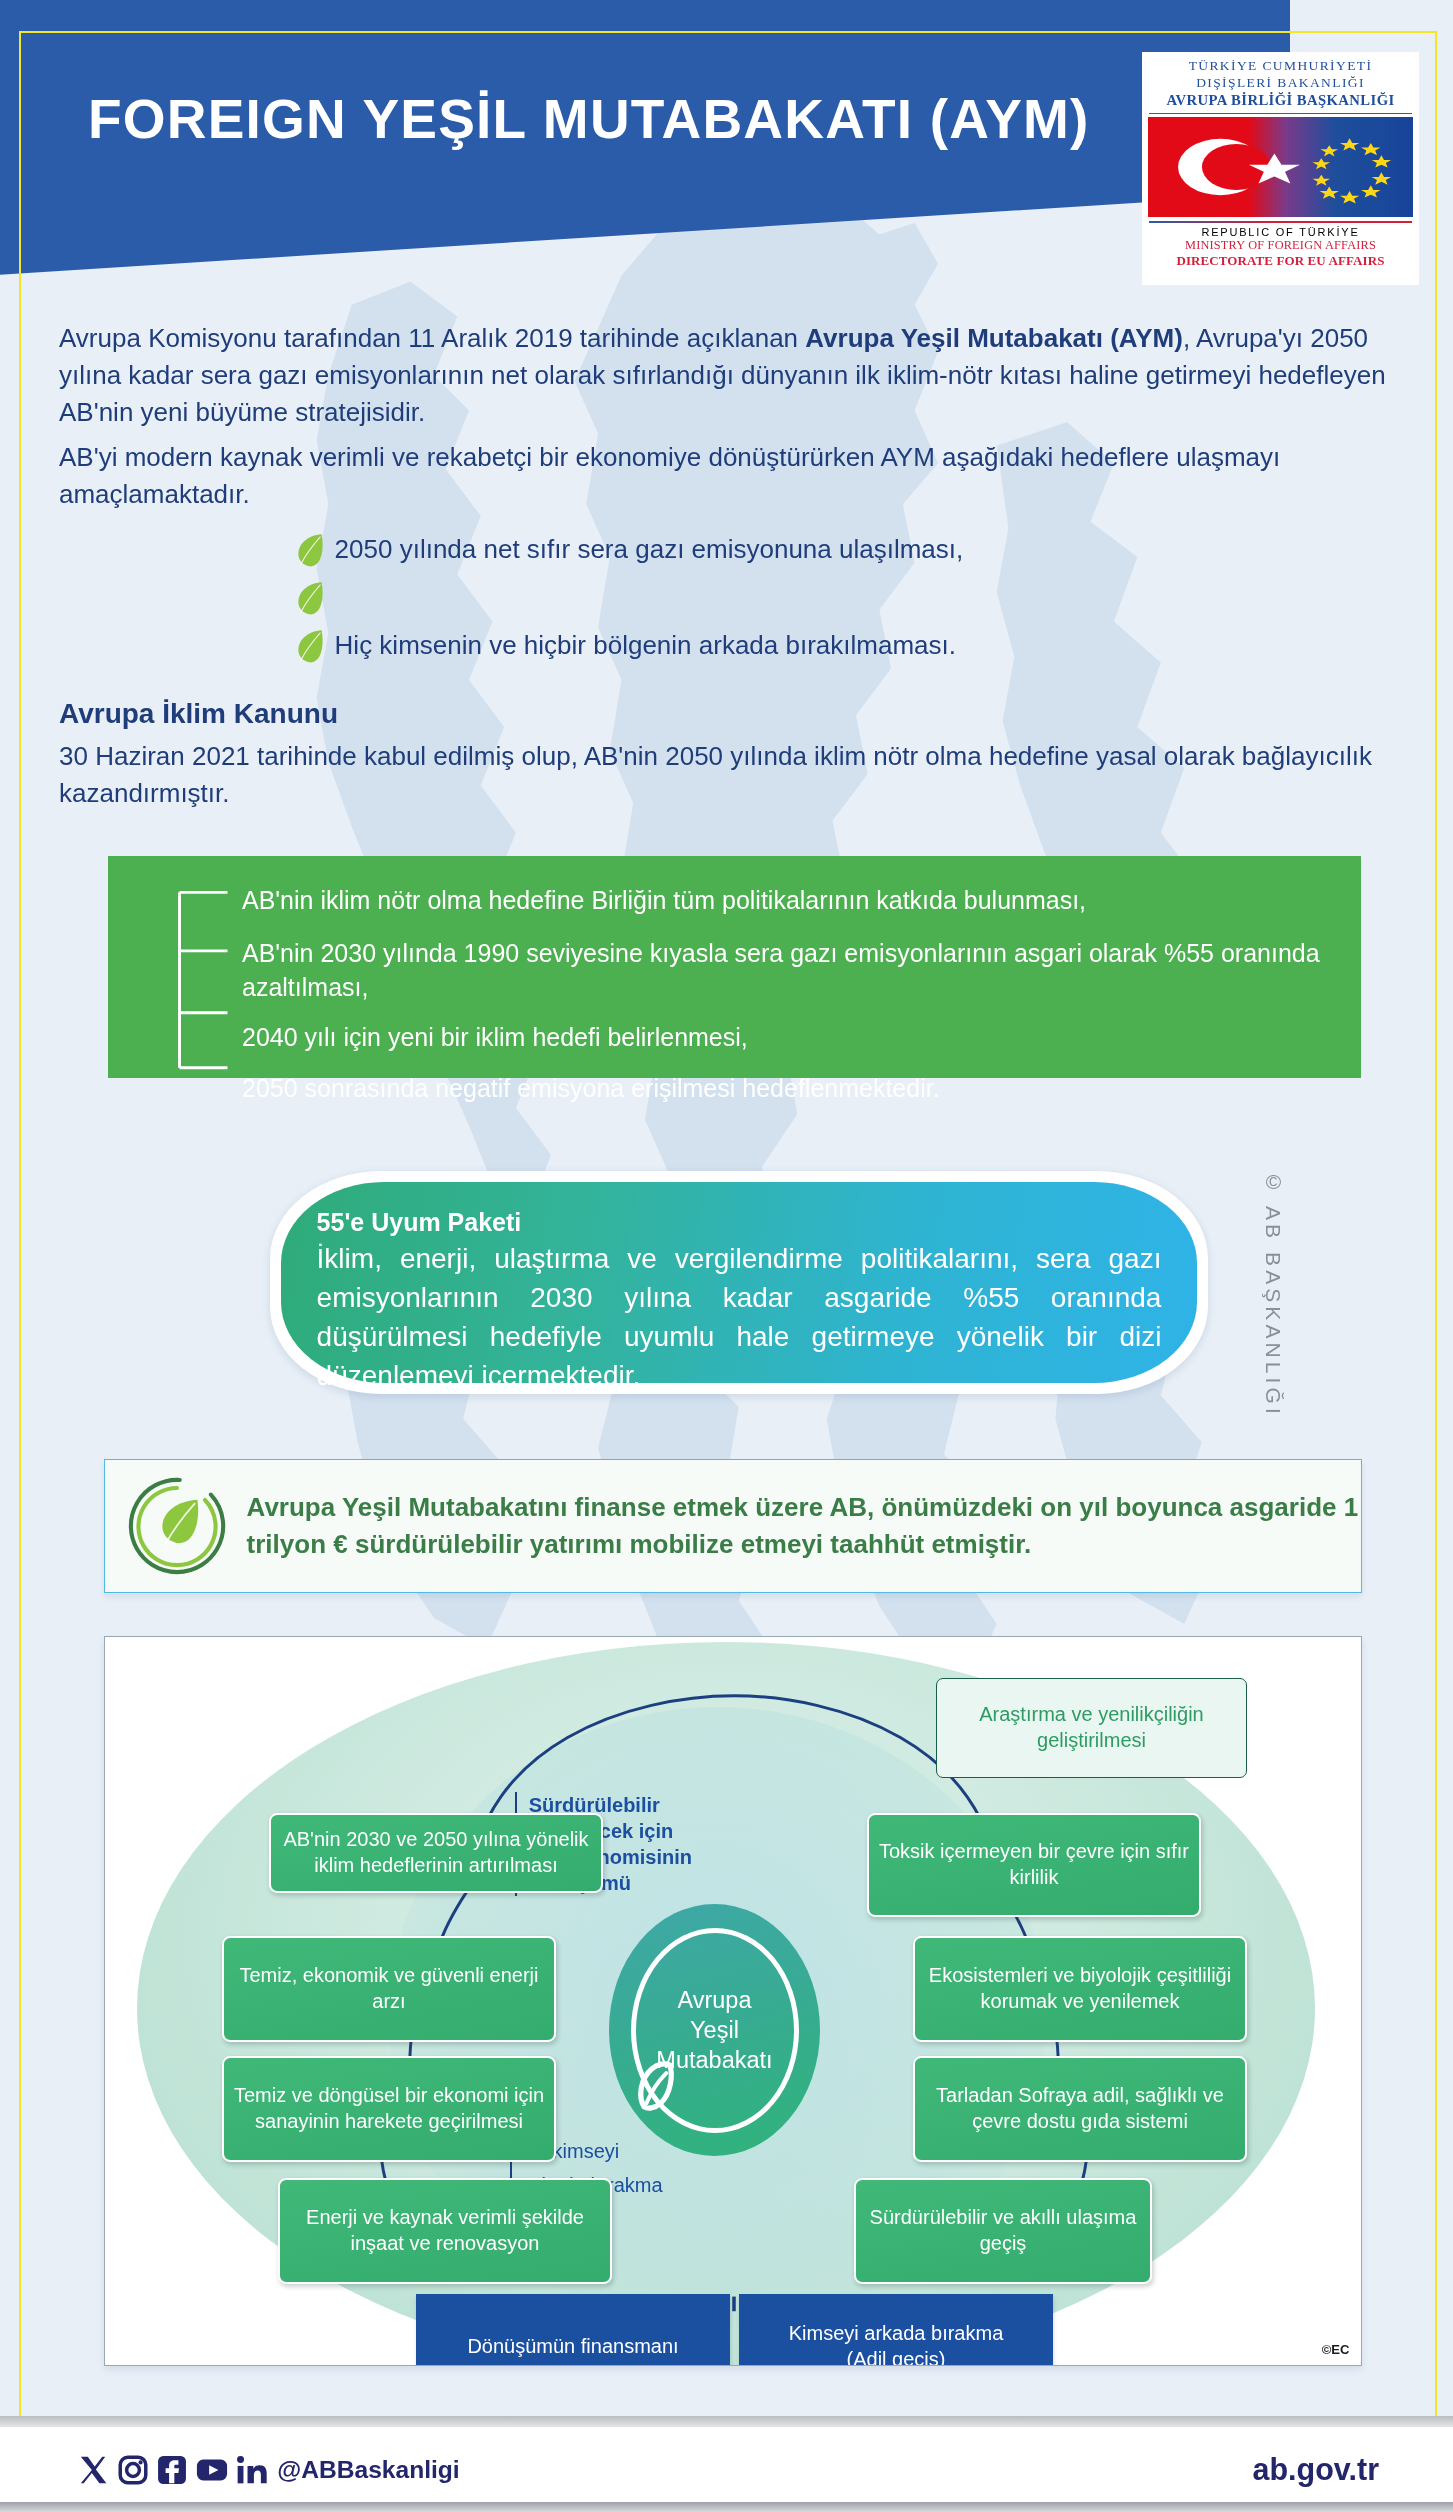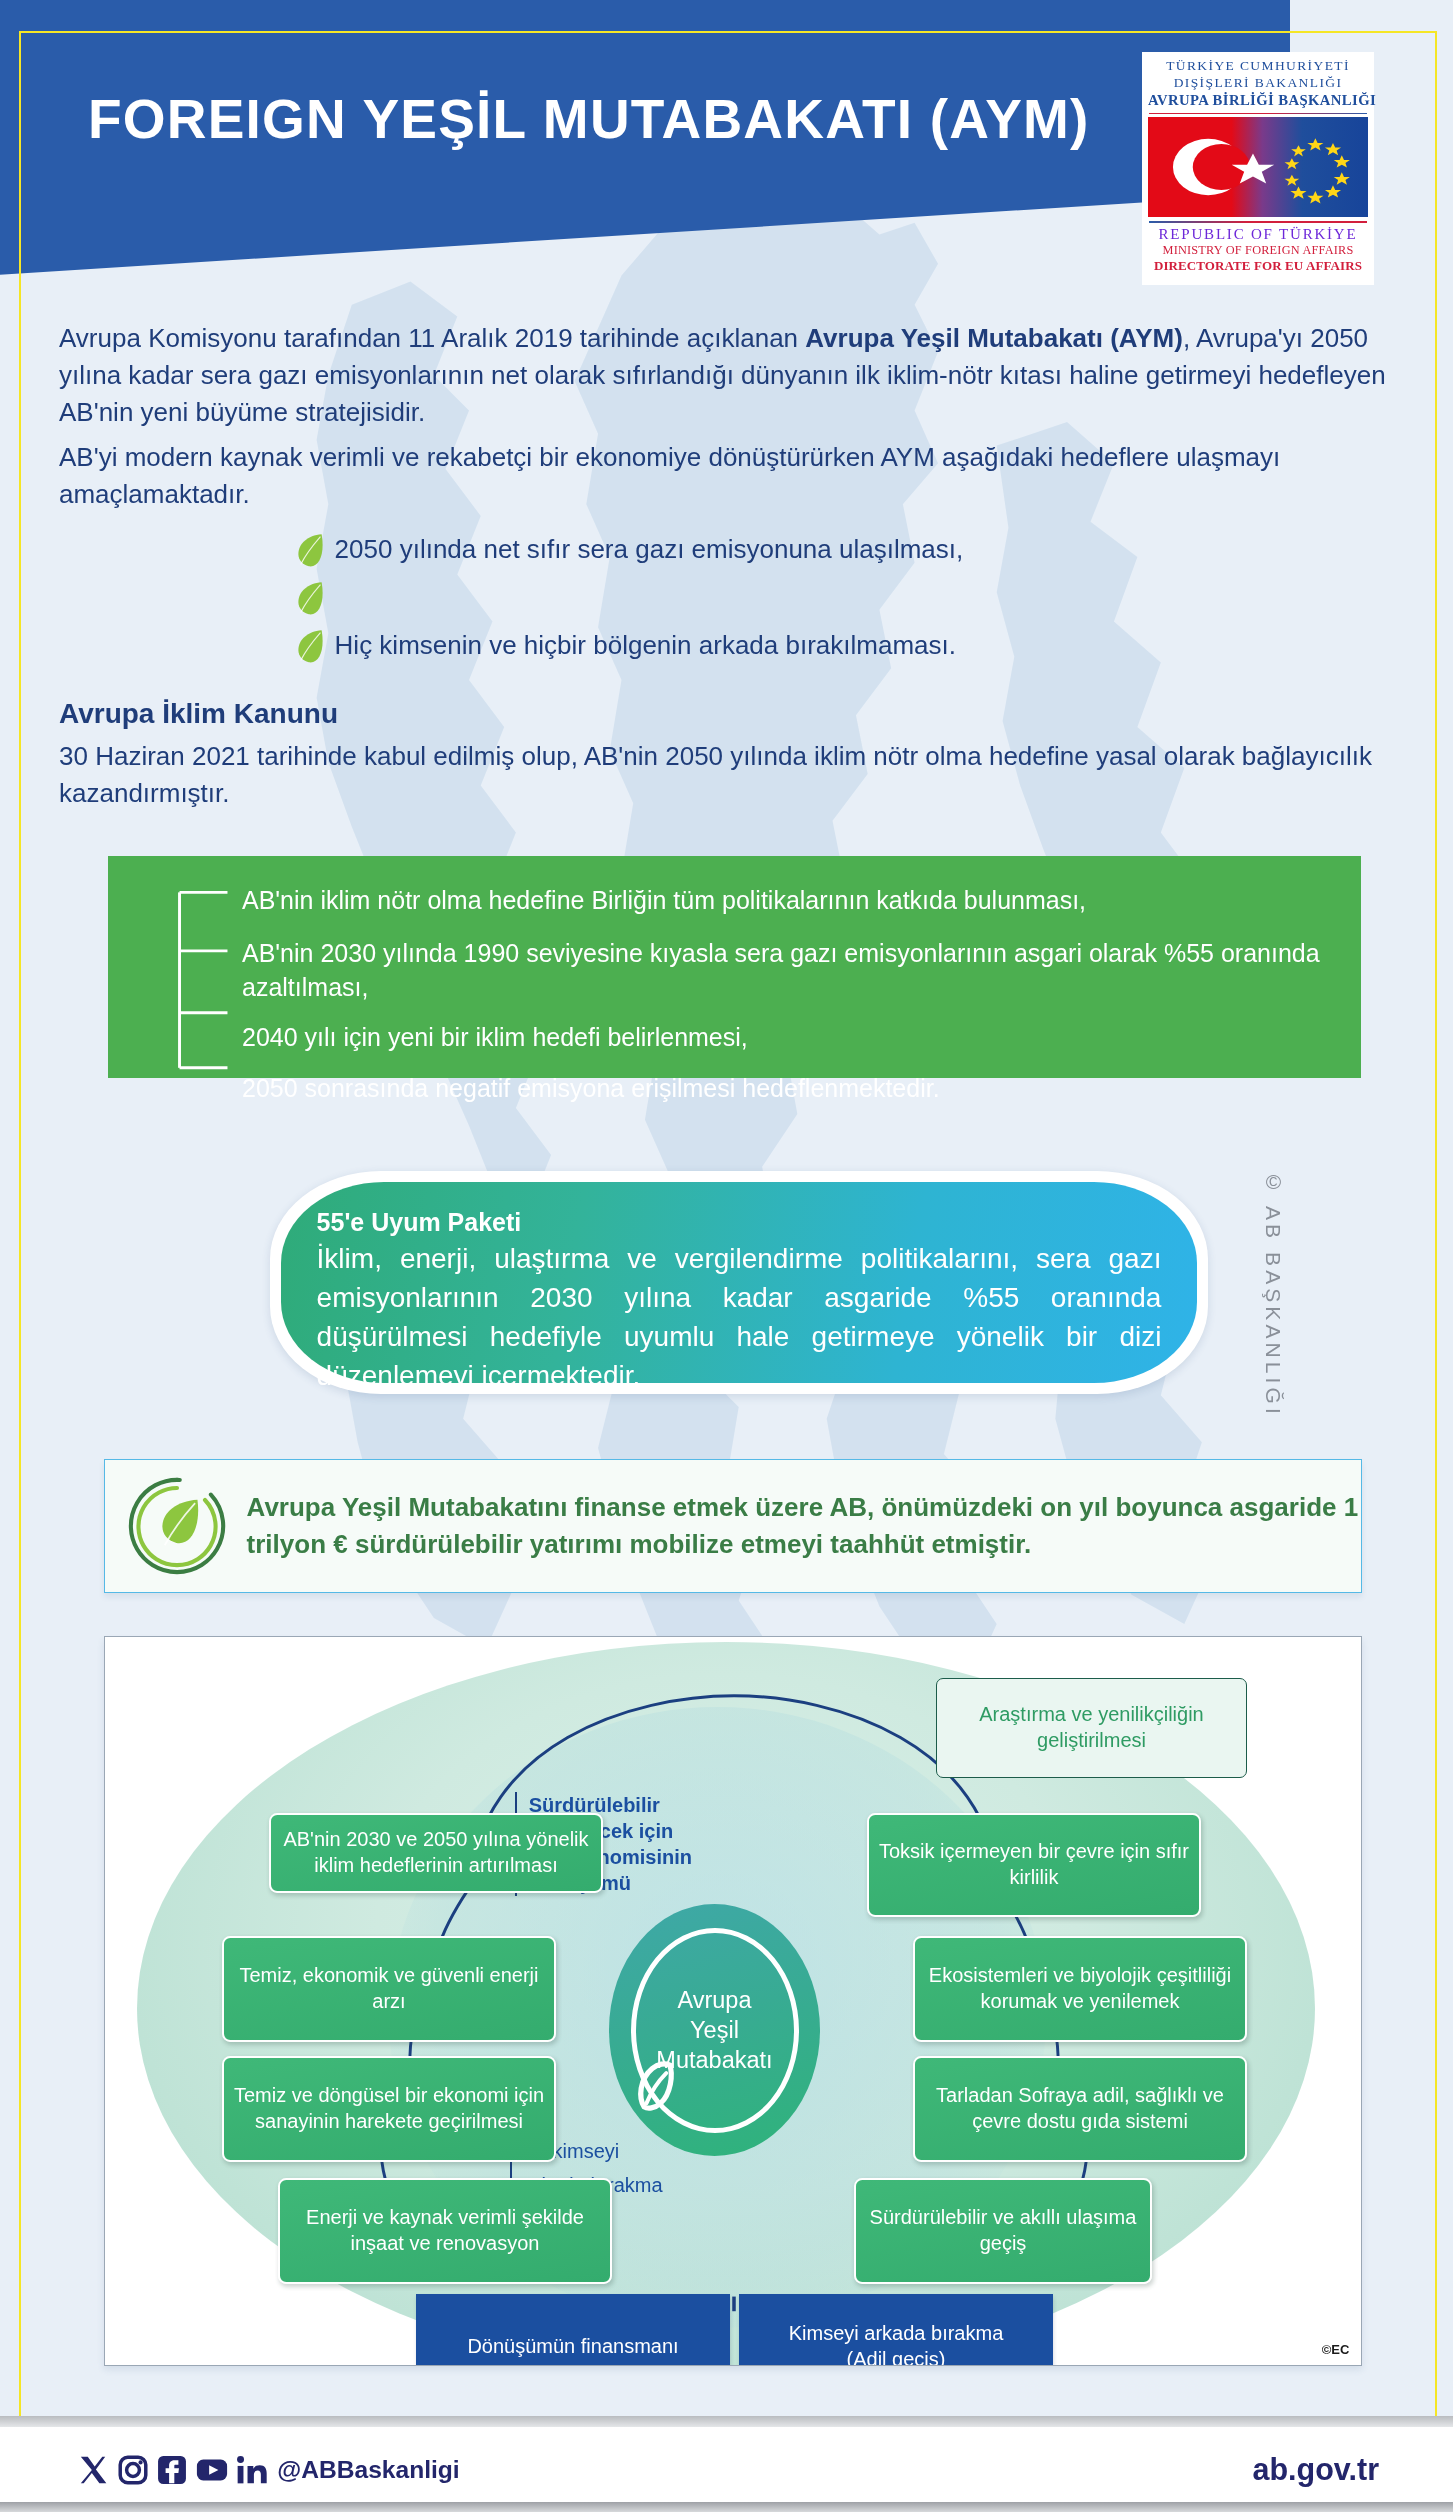--- a/index.html
+++ b/index.html
@@ -30,35 +30,35 @@
   }
   .header-title {
     position: absolute; left: 88px; top: 87px;
     font-size: 55px; font-weight: 800; color: #ffffff;
     letter-spacing: 1.2px; white-space: nowrap;
     font-family: "Liberation Sans", sans-serif;
   }
 
   
   .logo {
-    position: absolute; left: 1142px; top: 52px; width: 232px; height: 233px;
+    position: absolute; left: 1142px; top: 52px; width: 277px; height: 233px;
     background: #ffffff; padding: 4.7px 5.9px; z-index: 7;
     display: flex; flex-direction: column; align-items: stretch;
   }
   .logo-top { text-align: center; }
   .logo-l1, .logo-l2 { font-family: "Liberation Serif", serif; color: #1f4e9c;
       font-size: 13.5px; letter-spacing: 1.4px; line-height: 1.28; white-space: nowrap; }
   .logo-l3 { font-family: "Liberation Serif", serif; color: #1f4e9c; font-weight: 700;
       font-size: 14.7px; letter-spacing: 0.4px; line-height: 1.3; white-space: nowrap; }
   .logo-rule { height: 1.8px; background: linear-gradient(90deg,#d21f3c 0%,#d21f3c 55%,#2a5caa 100%); margin: 2.3px 1.2px 2.9px; }
   .logo-rule.b { background: linear-gradient(90deg,#2a5caa 0%,#d21f3c 45%,#d21f3c 100%); margin: 3.5px 1.2px 3.5px; }
   .logo-flag { height: 100px; position: relative; overflow: hidden;
       background: linear-gradient(90deg,#e30a17 0%,#e30a17 38%,#7a3a8a 52%,#1f4e9c 70%,#17449a 100%); }
   .logo-bottom { text-align: center; }
-  .logo-b1 { font-family: Liberation Serif, serif; color: #6d28d9; font-size: 15px; letter-spacing: 1.8px; white-space: nowrap;}
+  .logo-b1 { font-family: Liberation Sans, sans-serif; color: #000000; font-size: 11px; letter-spacing: 1.8px; white-space: nowrap;}
   .logo-b2 { font-family: "Liberation Serif", serif; color: #d21f3c; font-size: 12.3px; letter-spacing: 0.2px; white-space: nowrap;}
   .logo-b3 { font-family: "Liberation Serif", serif; color: #d21f3c; font-size: 13px; font-weight: 700; letter-spacing: 0.1px; white-space: nowrap;}
 
   
   .content { position: absolute; left: 0; top: 0; width: 1454px; z-index: 4; }
   .para {
     position: absolute; color: #1f3d7a;
     font-size: 26px; line-height: 1.42; font-weight: 400;
   }
   .para b { font-weight: 700; }

